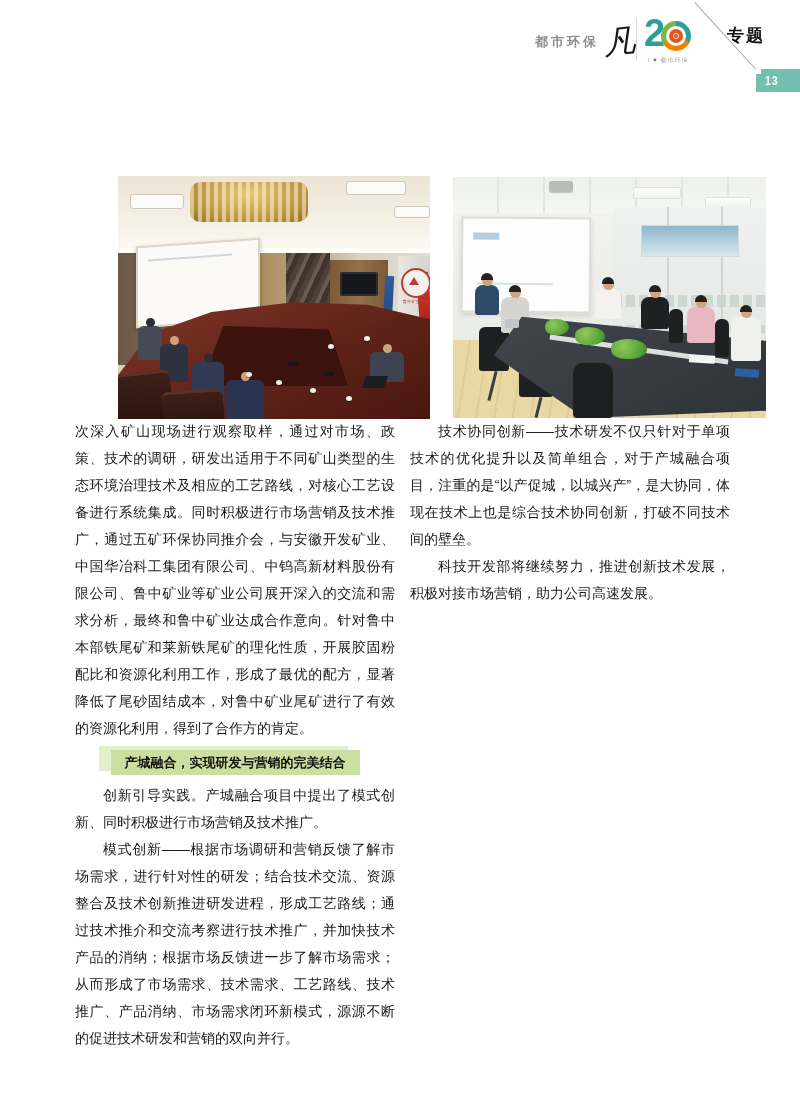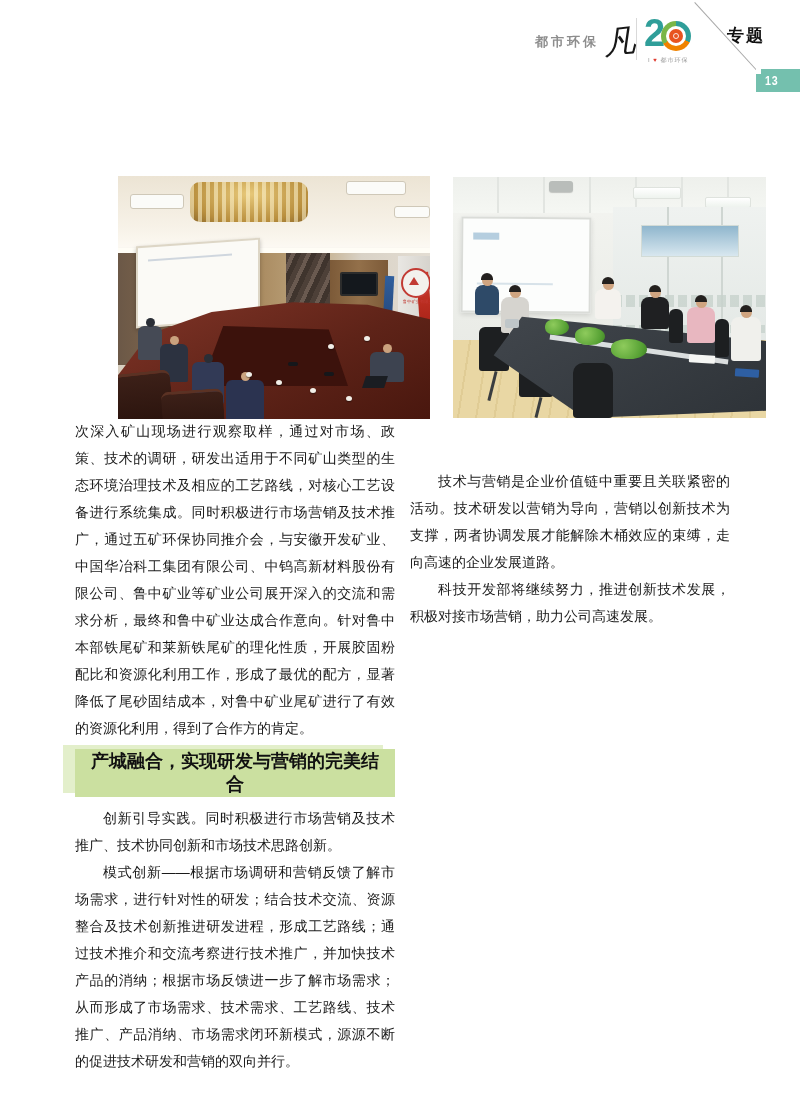--- a/index.html
+++ b/index.html
@@ -105,21 +105,21 @@
   .rp-hair{position:absolute;left:50%;top:-12px;width:12px;height:7px;margin-left:-6px;border-radius:6px 6px 0 0;background:#23201e;}
 
   
   .col{width:320px;font-size:14px;line-height:27px;text-align:justify;color:#1a1a1a;}
   .col--left{left:75px;top:418px;}
   .col--right{left:410px;top:418px;}
   .col p{margin:0;text-indent:2em;}
   .col p.noindent{text-indent:0;}
   .subhead-wrap{margin:7px 0 6px 0;text-align:center;text-indent:0;}
   .subhead{position:relative;display:inline-block;background:#cbe0a0;color:#111;font-weight:bold;
-    font-size:18px;line-height:23px;padding:1px 14px;}
+    font-size:13px;line-height:23px;padding:1px 14px;}
   .subhead::before{content:"";position:absolute;left:-12px;top:-4px;width:100%;height:100%;background:#e3efcb;z-index:-1;}
   .gap-top{margin-top:50px !important;}
 </style>
 </head>
 <body>
 
 <header>
   <div class="brand abs">
     <span class="brand-text">都市环保</span>
     <span class="brand-calligraphy">凡</span>
@@ -270,21 +270,21 @@
   <div class="rp-chair abs" style="left:120px;top:186px;width:40px;height:55px;border-radius:10px 10px 4px 4px;"></div>
   <div class="abs" style="left:236px;top:178px;width:26px;height:8px;background:#f5f6f4;border-radius:1px;transform:rotate(4deg);"></div>
   <div class="abs" style="left:282px;top:192px;width:24px;height:8px;background:#2e5fa3;border-radius:1px;transform:rotate(4deg);"></div>
 </figure>
 
 <section class="col col--left abs">
   <p class="noindent">次深入矿山现场进行观察取样，通过对市场、政策、技术的调研，研发出适用于不同矿山类型的生态环境治理技术及相应的工艺路线，对核心工艺设备进行系统集成。同时积极进行市场营销及技术推广，通过五矿环保协同推介会，与安徽开发矿业、中国华冶科工集团有限公司、中钨高新材料股份有限公司、鲁中矿业等矿业公司展开深入的交流和需求分析，最终和鲁中矿业达成合作意向。针对鲁中本部铁尾矿和莱新铁尾矿的理化性质，开展胶固粉配比和资源化利用工作，形成了最优的配方，显著降低了尾砂固结成本，对鲁中矿业尾矿进行了有效的资源化利用，得到了合作方的肯定。</p>
   <div class="subhead-wrap">
     <span class="subhead">产城融合，实现研发与营销的完美结合</span>
   </div>
-  <p>创新引导实践。同时积极进行市场营销及技术推广、技术协同创新和市场技术思路创新。</p>
+  <p>创新引导实践。产城融合项目中提出了模式创新、同时积极进行市场营销及技术推广。</p>
   <p>模式创新——根据市场调研和营销反馈了解市场需求，进行针对性的研发；结合技术交流、资源整合及技术创新推进研发进程，形成工艺路线；通过技术推介和交流考察进行技术推广，并加快技术产品的消纳；根据市场反馈进一步了解市场需求；从而形成了市场需求、技术需求、工艺路线、技术推广、产品消纳、市场需求闭环新模式，源源不断的促进技术研发和营销的双向并行。</p>
 </section>
 
 <section class="col col--right abs">
-  <p class="gap-top">技术与营销是企业价值链中重要且关联紧密的活动。技术研发以营销为导向，营销以创新技术为支撑，两者协调发展才能解除木桶效应的束缚，走向高速的企业发展道路。</p>
+  <p>技术协同创新——技术研发不仅只针对于单项技术的优化提升以及简单组合，对于产城融合项目，注重的是“以产促城，以城兴产”，是大协同，体现在技术上也是综合技术协同创新，打破不同技术间的壁垒。</p>
   <p>科技开发部将继续努力，推进创新技术发展，积极对接市场营销，助力公司高速发展。</p>
 
 </section>
 
 </body></html>

